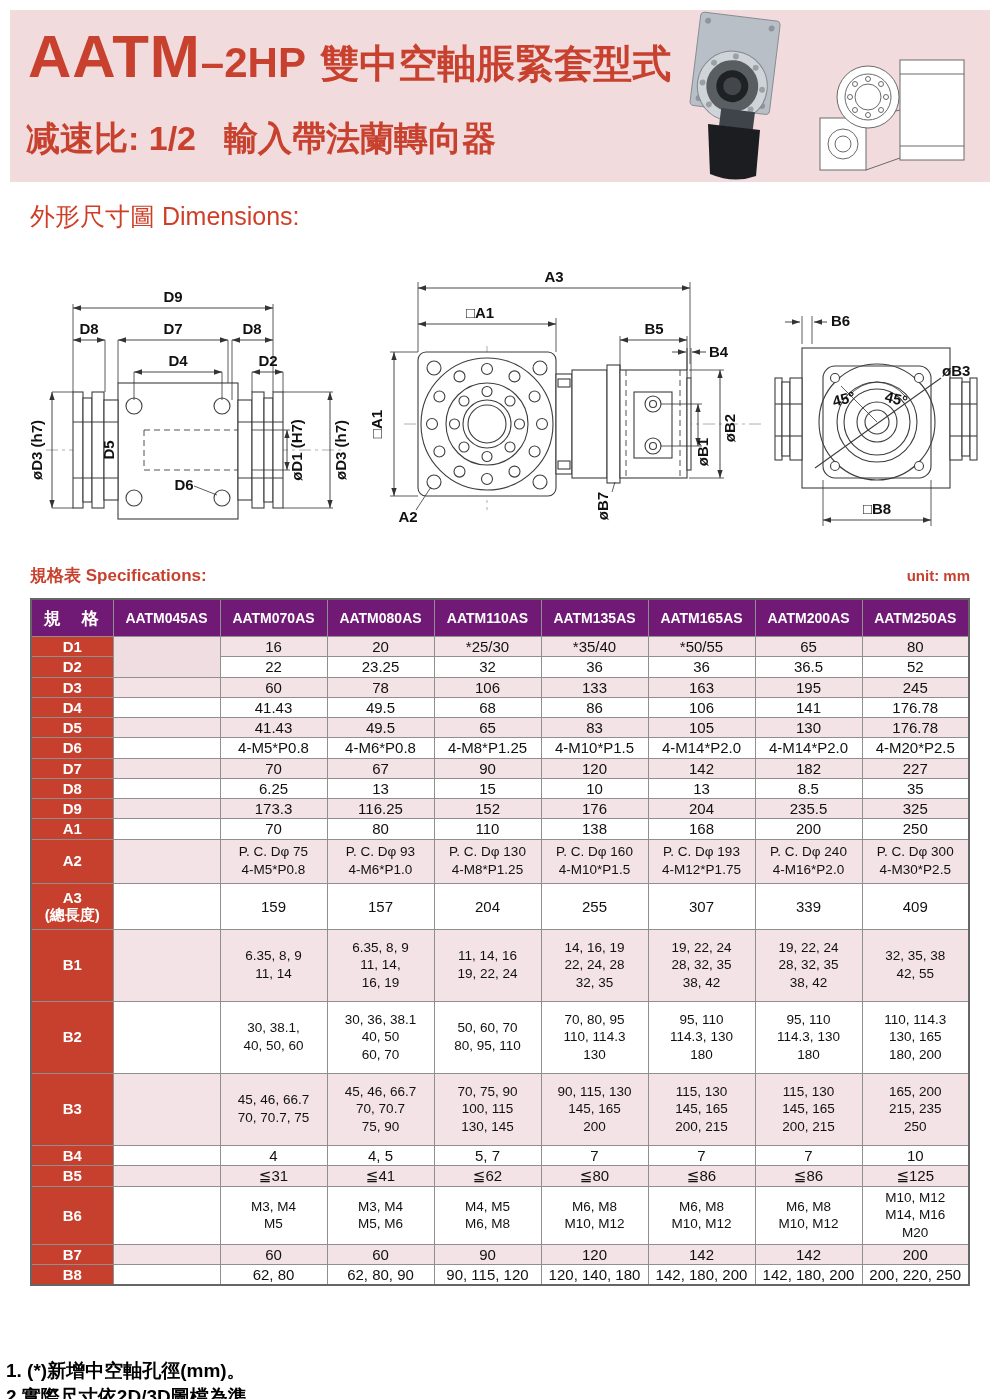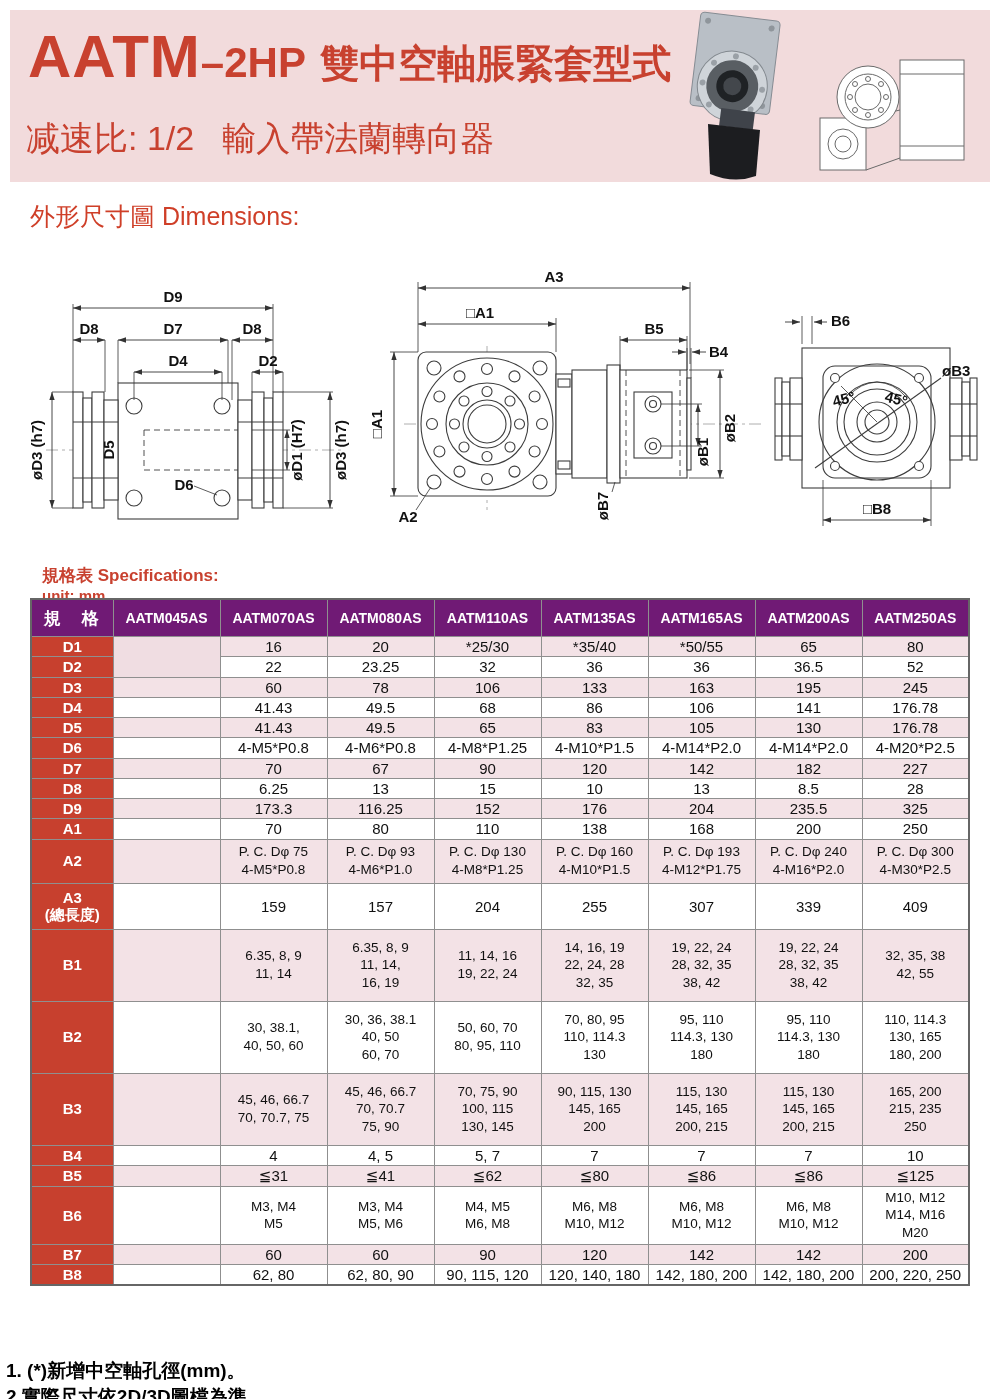--- a/index.html
+++ b/index.html
@@ -5,39 +5,39 @@
   html,body{margin:0;padding:0;background:#ffffff;}
   .page{position:relative;width:1000px;height:1399px;background:#fff;overflow:hidden;
         font-family:"Liberation Sans","DejaVu Sans",sans-serif;}
 
   
   .header-band{position:absolute;left:10px;top:10px;width:980px;height:172px;background:#f2dbdc;}
   .title-line1{position:absolute;left:28px;top:22px;color:#c8412f;white-space:nowrap;}
   .t-model{font-size:60px;font-weight:bold;letter-spacing:1px;}
   .t-suffix{font-size:42px;font-weight:bold;}
   .t-type{font-size:39px;font-weight:bold;margin-left:10px;}
-  .title-line2{position:absolute;left:26px;top:116px;color:#c8412f;font-size:34px;font-weight:normal;white-space:nowrap;}
+  .title-line2{position:absolute;left:26px;top:116px;color:#c8412f;font-size:34px;font-weight:bold;white-space:nowrap;}
   .sub-io{margin-left:28px;}
   .prod1{position:absolute;left:676px;top:6px;}
   .prod2{position:absolute;left:808px;top:52px;}
 
   
   .dim-heading{position:absolute;left:30px;top:200px;color:#cf3f28;font-size:25px;font-weight:normal;}
   .drw{position:absolute;}
   .s{fill:none;stroke:#3d3d3d;stroke-width:1.1;}
   .sf{fill:#ffffff;stroke:#3d3d3d;stroke-width:1.1;}
   .dsh{fill:none;stroke:#3d3d3d;stroke-width:.9;stroke-dasharray:6 4;}
   .cl{fill:none;stroke:#999;stroke-width:.8;stroke-dasharray:12 4 3 4;}
   .ext{fill:none;stroke:#333;stroke-width:.8;}
   .dl{fill:none;stroke:#333;stroke-width:.9;marker-start:url(#arw);marker-end:url(#arw);}
   .dle{fill:none;stroke:#333;stroke-width:.9;marker-end:url(#arw);}
   .lbl{font:bold 15px "Liberation Sans","DejaVu Sans",sans-serif;fill:#111;}
 
   
-  .specs-bar{position:absolute;left:30px;top:564px;width:940px;display:flex;justify-content:space-between;align-items:baseline;flex-direction:column;}
+  .specs-bar{position:absolute;left:30px;top:564px;width:940px;display:flex;justify-content:space-between;align-items:baseline;}
   .specs-heading{color:#c8412f;font-size:17px;font-weight:bold;}
   .specs-unit{color:#c8412f;font-size:15px;font-weight:bold;margin-left:12px;}
   table.specs{position:absolute;left:30px;top:598px;width:940px;border-collapse:collapse;table-layout:fixed;
               border:2px solid #666;}
   .specs th,.specs td{border:1px solid #8f8f8f;text-align:center;vertical-align:middle;padding:1px 2px;white-space:pre-line;}
   .specs thead th{background:#701a75;color:#fff;font-size:14px;font-weight:bold;height:34px;}
   .specs thead th.corner{font-size:17px;letter-spacing:2px;}
   .specs tbody th{background:#c7402e;color:#fff;font-size:15px;font-weight:bold;line-height:1.15;}
   .specs col.c-label{width:82px;}
   .specs tbody td{font-size:15px;color:#111;}
@@ -433,21 +433,21 @@
         </tr>
         <tr>
           <th>D8</th>
           <td class=""></td>
           <td>6.25</td>
           <td>13</td>
           <td>15</td>
           <td>10</td>
           <td>13</td>
           <td>8.5</td>
-          <td>28</td>
+          <td>35</td>
         </tr>
         <tr>
           <th>D9</th>
           <td class=""></td>
           <td>173.3</td>
           <td>116.25</td>
           <td>152</td>
           <td>176</td>
           <td>204</td>
           <td>235.5</td>

